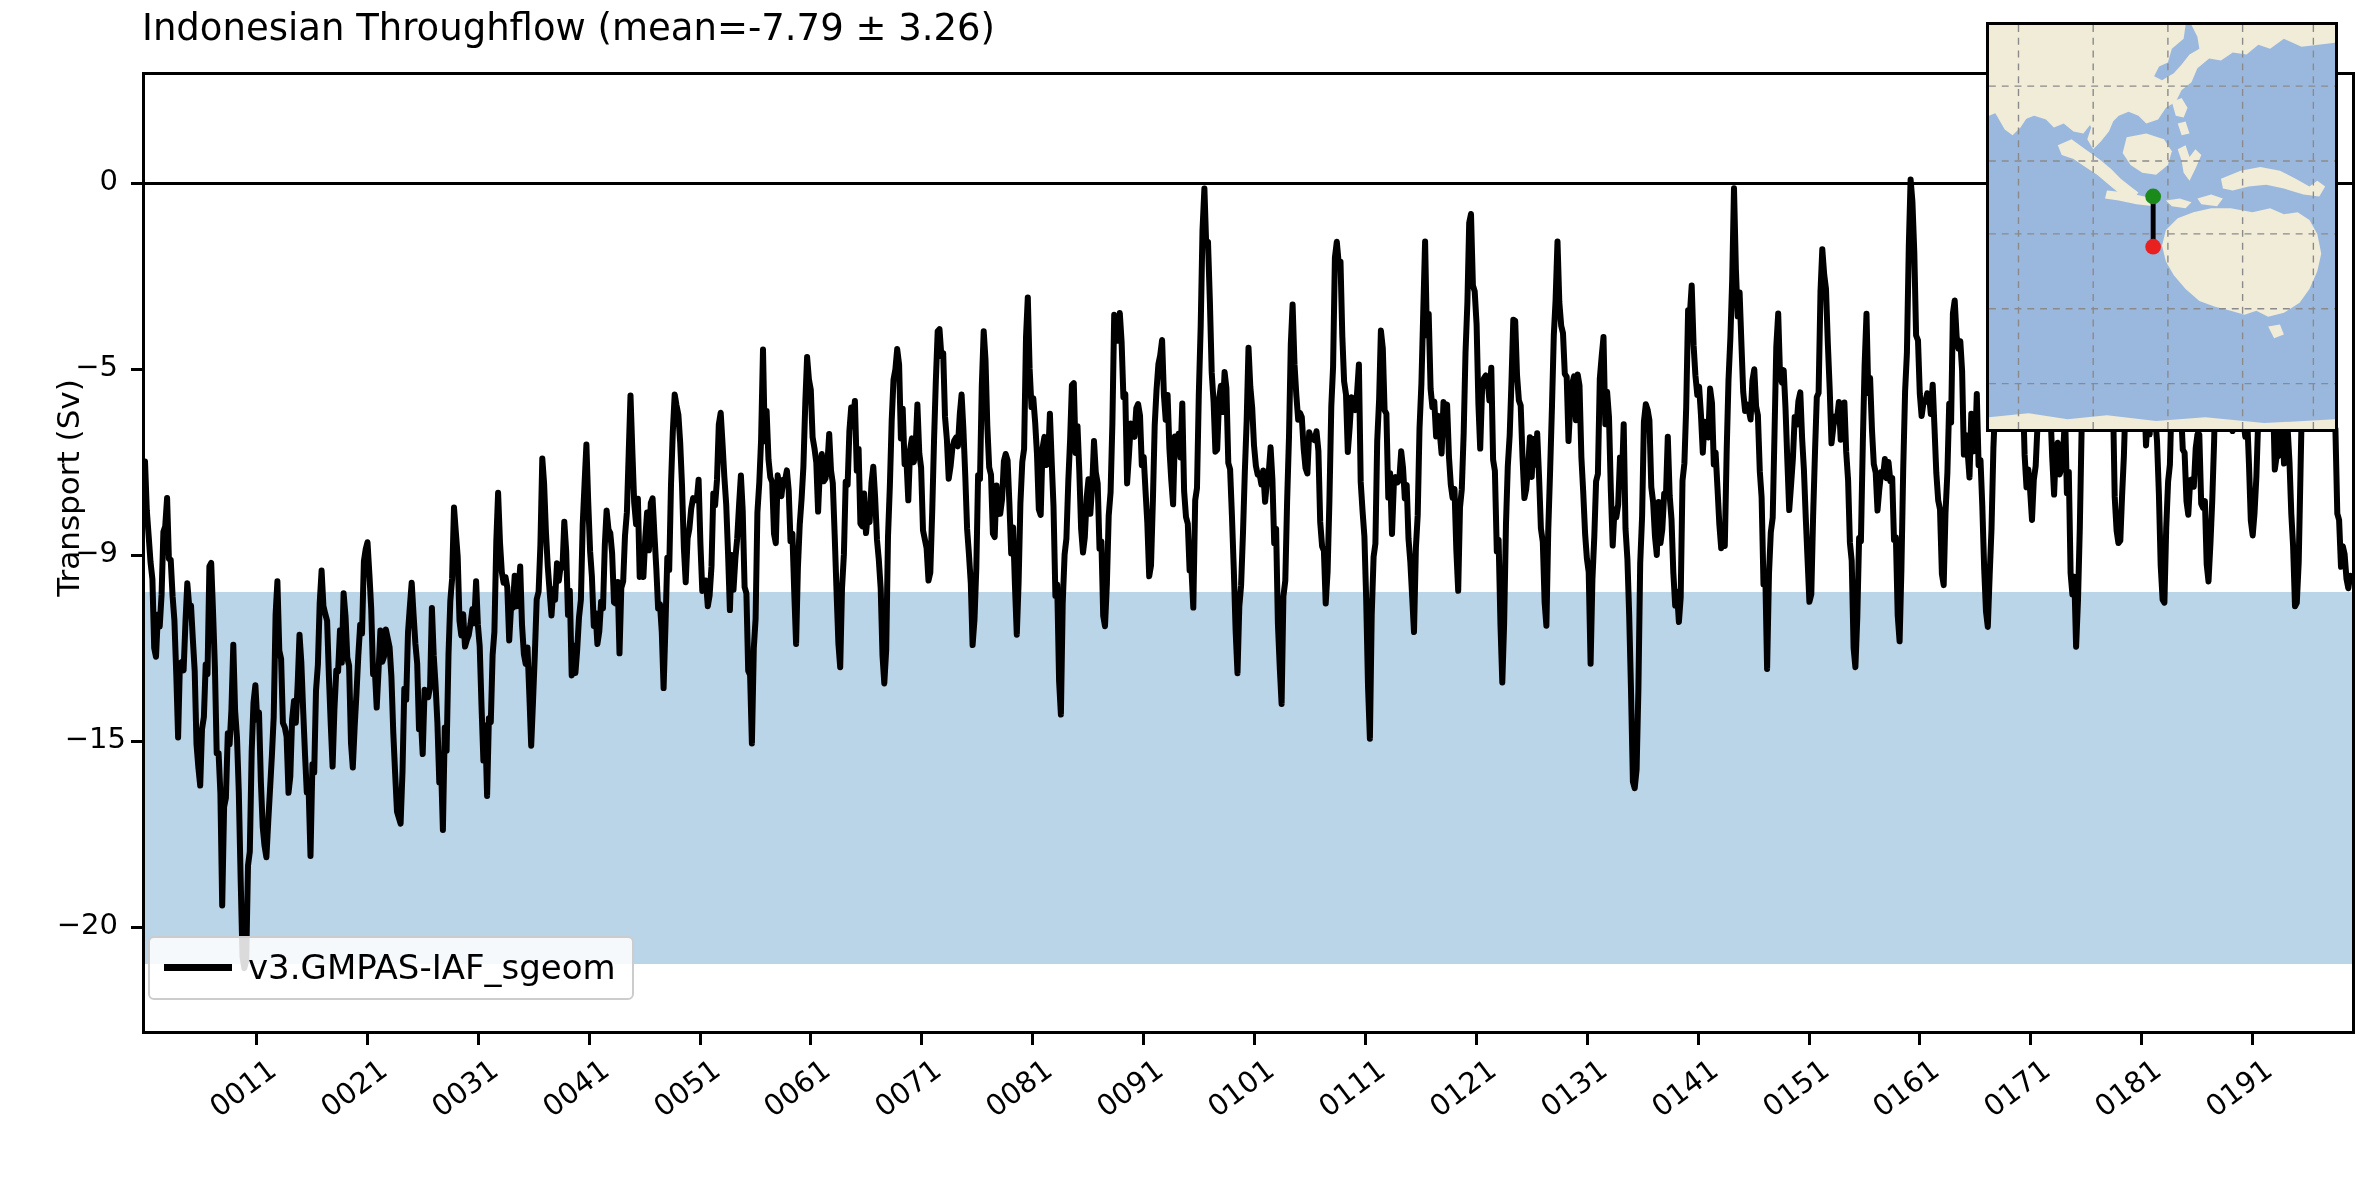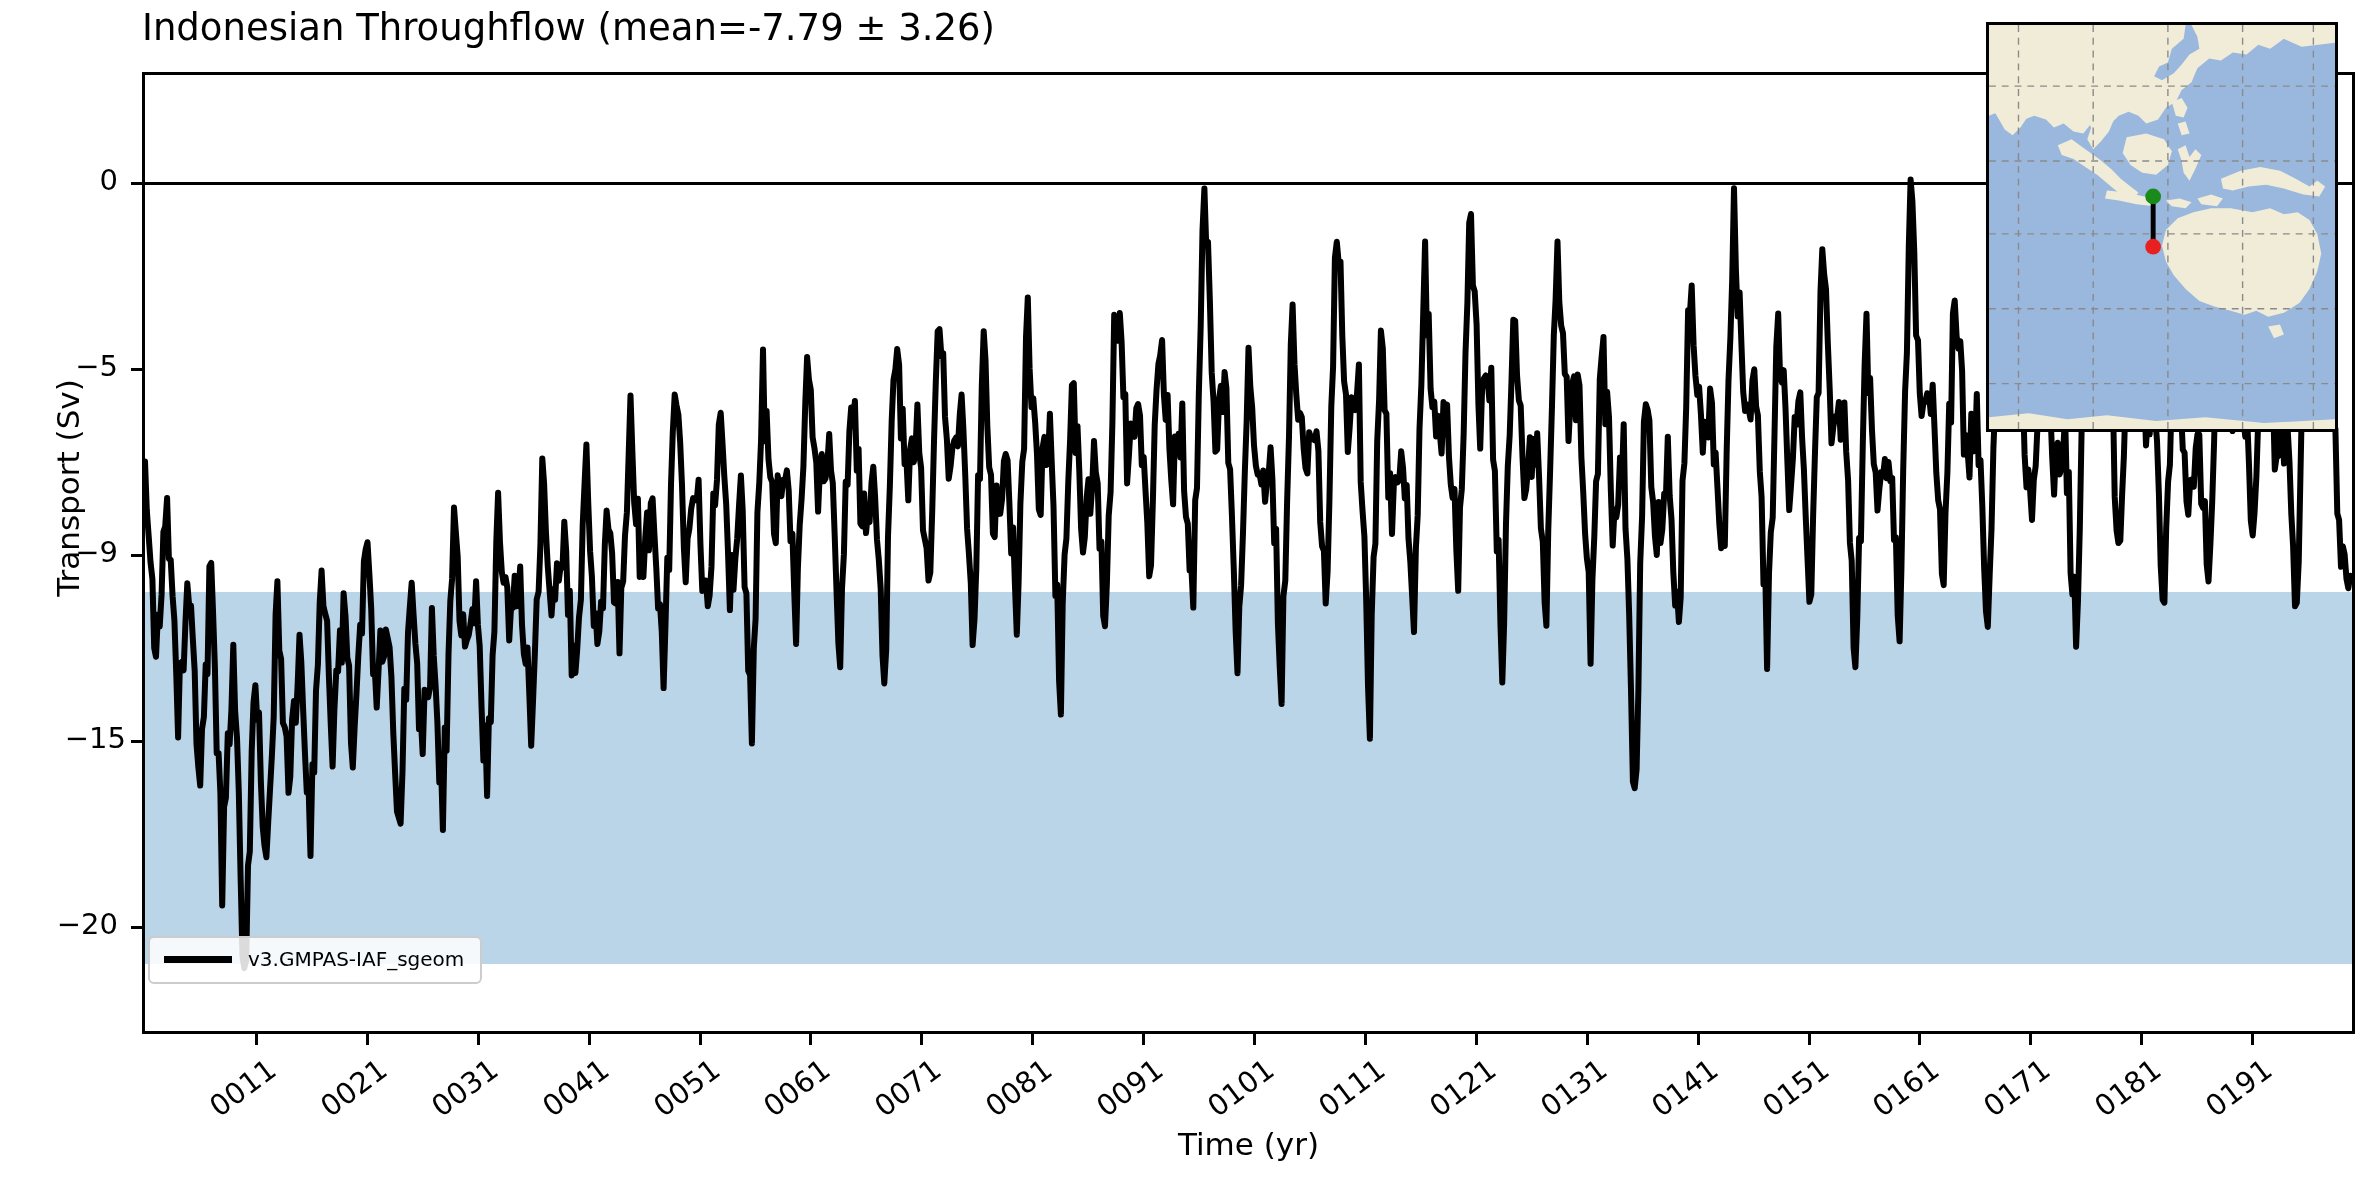--- a/index.html
+++ b/index.html
@@ -59,21 +59,21 @@
     position:absolute;left:148px;top:936px;
     background:rgba(255,255,255,0.86);
     border:2px solid #cccccc;border-radius:6px;
     padding:9px 16px 11px 14px;
     display:flex;flex-direction:column;gap:9px;
     box-sizing:border-box;
   }
   .legend-row{display:flex;align-items:center;gap:16px;}
   .legend-swatch-line{width:68px;height:7px;background:#000;flex:none;}
   .legend-swatch-patch{width:68px;height:22px;background:#bad4e8;flex:none;}
-  .legend-text{font-size:20px;color:#000;white-space:nowrap;}
+  .legend-text{font-size:34px;color:#000;white-space:nowrap;}
 
   
   #inset-map{
     position:absolute;left:1986px;top:22px;width:352px;height:410px;
     border:3px solid #000;box-sizing:border-box;overflow:hidden;background:#9ab8de;
   }
   #inset-map svg{display:block;width:100%;height:100%;}
 </style>
 </head>
 <body>
@@ -137,21 +137,20 @@
       <div class="xtick-label" style="left: 1668.57px; width: 146px; top: 1052px;">0151</div>
       <div class="xtick-mark" style="left: 1918.47px; top: 1034px;"></div>
       <div class="xtick-label" style="left: 1779.47px; width: 146px; top: 1052px;">0161</div>
       <div class="xtick-mark" style="left: 2029.38px; top: 1034px;"></div>
       <div class="xtick-label" style="left: 1890.38px; width: 146px; top: 1052px;">0171</div>
       <div class="xtick-mark" style="left: 2140.28px; top: 1034px;"></div>
       <div class="xtick-label" style="left: 2001.28px; width: 146px; top: 1052px;">0181</div>
       <div class="xtick-mark" style="left: 2251.19px; top: 1034px;"></div>
       <div class="xtick-label" style="left: 2112.19px; width: 146px; top: 1052px;">0191</div>
     </div>
-  <div id="xlabel">Time (yr)</div>
 
   <div id="legend">
     <div class="legend-row">
       <span class="legend-swatch-line"></span>
       <span class="legend-text">v3.GMPAS-IAF_sgeom</span>
     </div>
   </div>
 
   <div id="inset-map">
     <svg viewBox="0 0 352 410" preserveAspectRatio="none">

